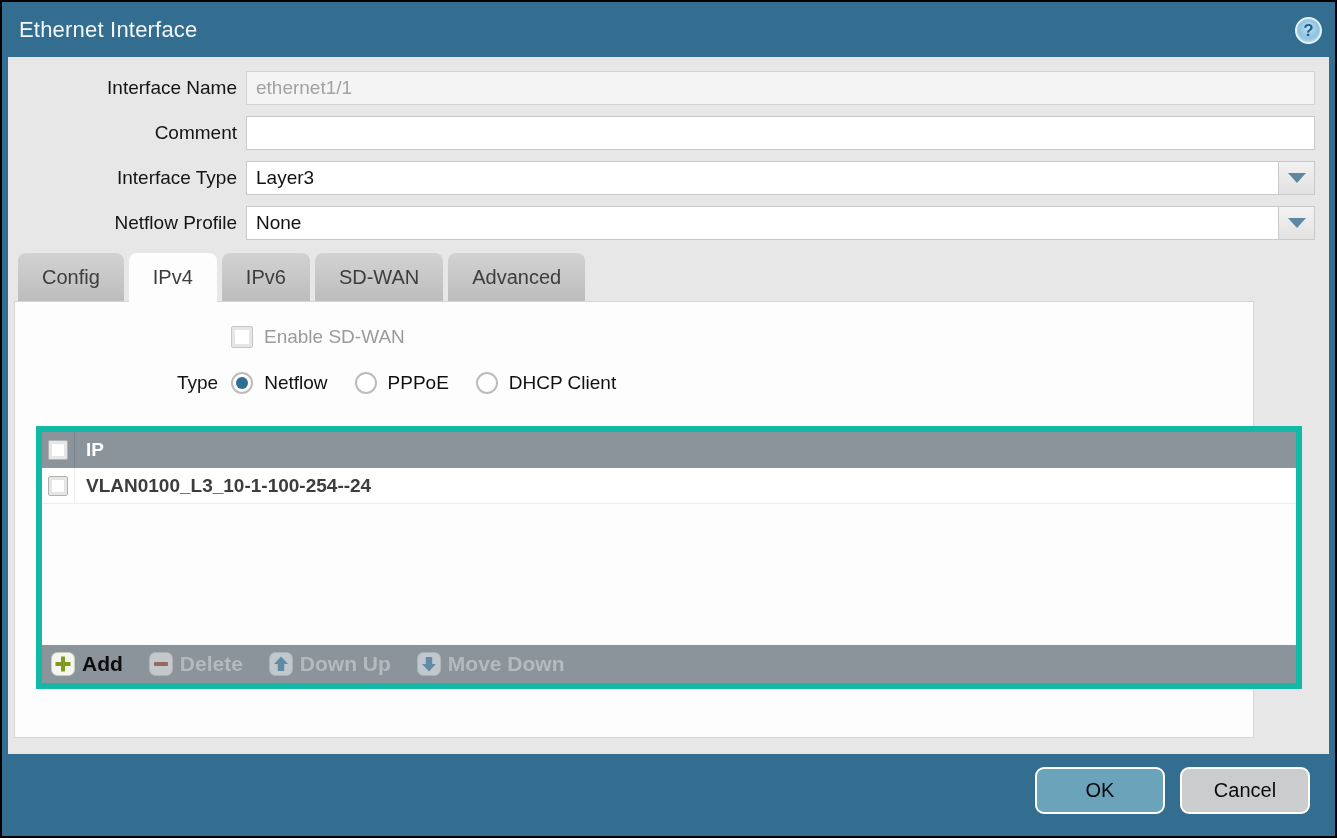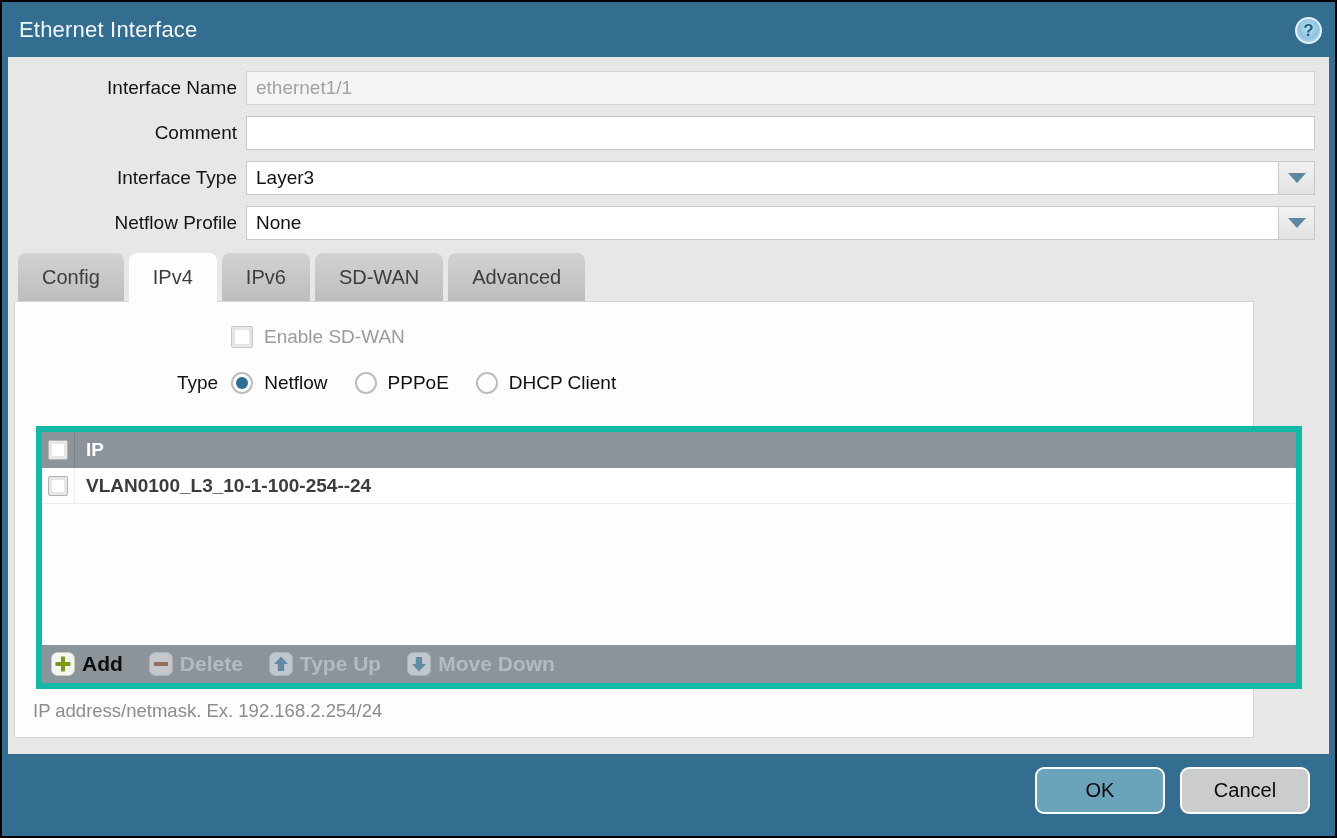--- a/index.html
+++ b/index.html
@@ -257,33 +257,32 @@
               <rect x="0.5" y="0.5" width="23" height="23" rx="6" fill="#f5f4f2" stroke="#cfccc8"></rect>
               <rect x="5" y="10" width="14" height="4" rx="1" fill="#9d4a33"></rect>
             </svg>
             <span class="label">Delete</span>
           </div>
           <div class="tool-btn disabled">
             <svg width="24" height="24" viewBox="0 0 24 24">
               <rect x="0.5" y="0.5" width="23" height="23" rx="6" fill="#eef3f6" stroke="#c4ced6"></rect>
               <path d="M12 4.5 L19 12 H15.2 V19 H8.8 V12 H5 Z" fill="#3f85ad"></path>
             </svg>
-            <span class="label">Type Up</span>
+            <span class="label">Down Up</span>
           </div>
           <div class="tool-btn disabled">
             <svg width="24" height="24" viewBox="0 0 24 24">
               <rect x="0.5" y="0.5" width="23" height="23" rx="6" fill="#eef3f6" stroke="#c4ced6"></rect>
               <path d="M12 19.5 L5 12 H8.8 V5 H15.2 V12 H19 Z" fill="#3f85ad"></path>
             </svg>
             <span class="label">Move Down</span>
           </div>
         </div>
       </div>
 
-      <div class="hint">IP address/netmask. Ex. 192.168.2.254/24</div>
 
     </div>
   </div>
 
   <div class="btn btn-ok">OK</div>
   <div class="btn btn-cancel">Cancel</div>
 
 </div>
 
 </body></html>

